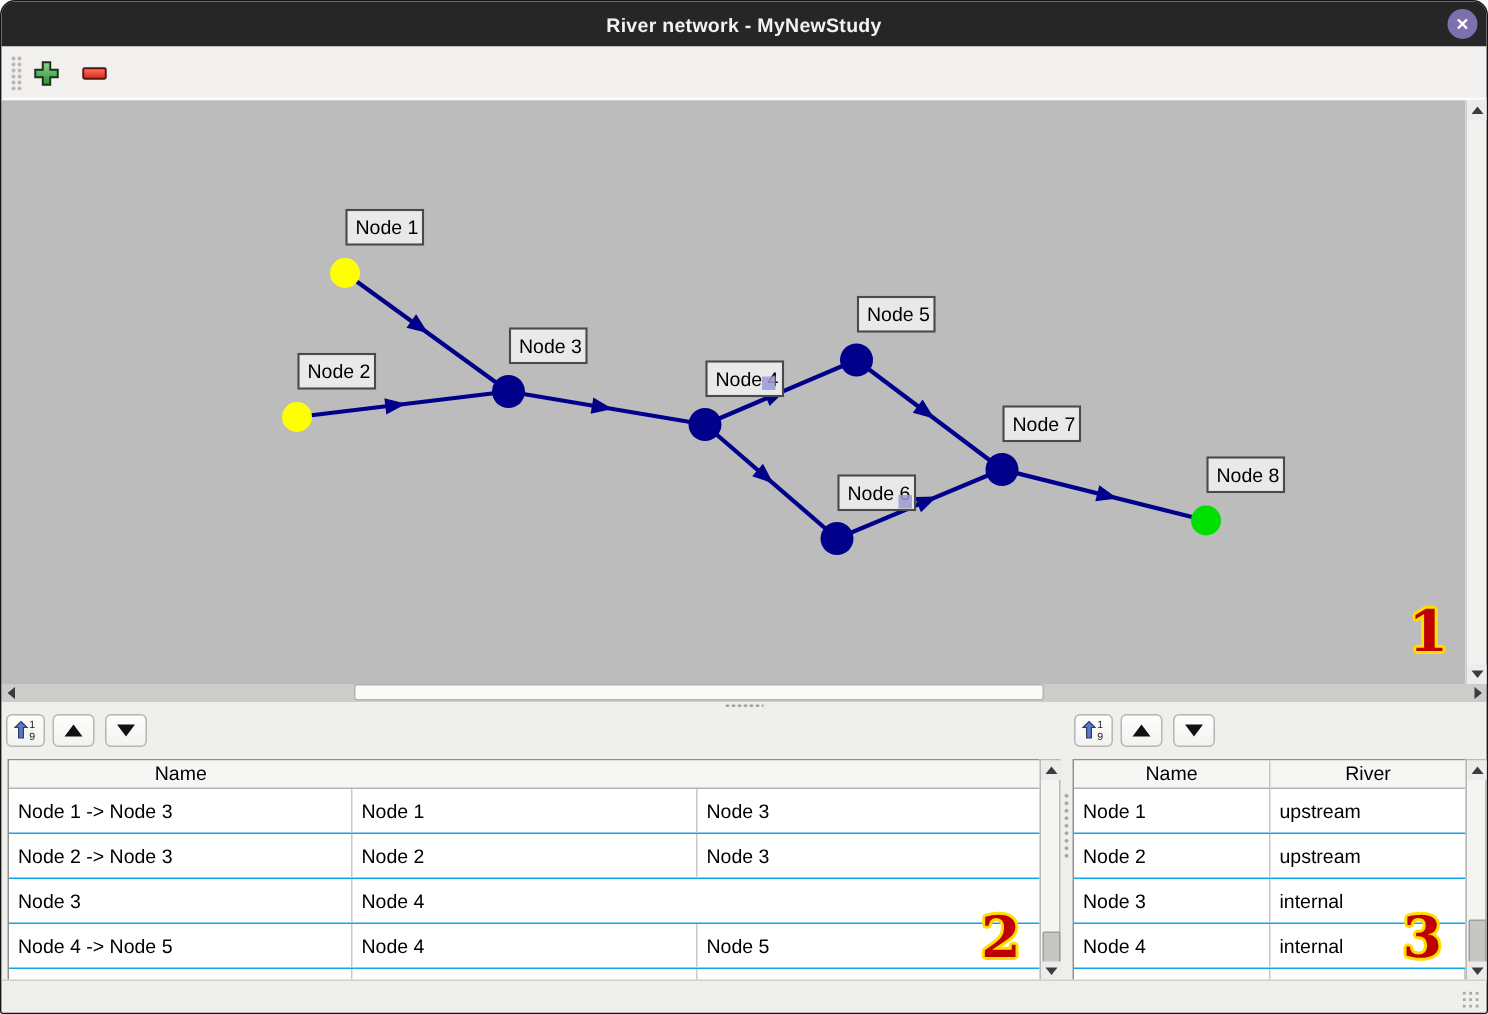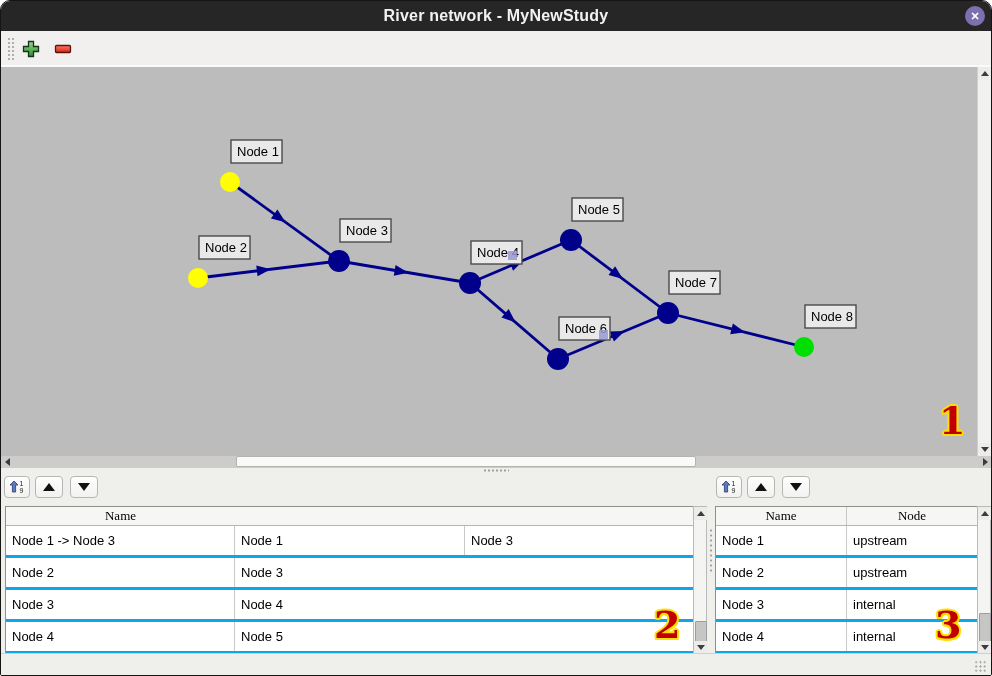--- a/index.html
+++ b/index.html
@@ -1,21 +1,21 @@
 <!DOCTYPE html>
 <html style="--titlebar-bg: #262626; --titlebar-text: #f2f2f2; --close-button-bg: #7e6fae; --canvas-bg: #bcbcbc; --edge: #00008b; --label-box-bg: #e9e9e9; --label-box-border: #4a4a4a; --annotation-text: #c00000; --annotation-outline: #ffdf00; --add-icon-green: #3f9e3f; --remove-icon-red: #e8352a;"><head>
 <meta charset="utf-8">
 <style>
   html,body{margin:0;padding:0;background:#ffffff;font-family:"Liberation Sans",sans-serif;}
   #window{position:relative;width:992px;height:676px;box-sizing:border-box;border:1px solid #151515;
           border-radius:10px 10px 2px 2px;overflow:hidden;background:#efefec;}
   
   .titlebar{position:absolute;left:0;top:0;width:990px;height:30px;background:var(--titlebar-bg,#262626);
             display:flex;align-items:center;justify-content:center;}
-  .title{color:var(--titlebar-text,#f2f2f2);font-size:16px;font-weight:bold;letter-spacing:.2px;}
+  .title{color:var(--titlebar-text,#f2f2f2);font-size:13px;font-weight:bold;letter-spacing:.2px;}
   .closebtn{position:absolute;right:6px;top:5px;width:20px;height:20px;border-radius:50%;
             background:var(--close-button-bg,#7e6fae);color:#fff;font-size:11px;font-weight:bold;
             display:flex;align-items:center;justify-content:center;cursor:default;}
   
   .toolbar{position:absolute;left:0;top:30px;width:990px;height:36px;background:#f1f0ee;
            border-bottom:1px solid #d2d0ce;box-shadow:inset 0 -2px 0 #fbfbfa;}
   .tgrip{position:absolute;left:6px;top:6px;width:8px;height:24px;
          background-image:radial-gradient(circle,#b0aeac 1px,transparent 1.3px);background-size:4px 4px;}
   .tbtn{position:absolute;top:6px;width:24px;height:24px;display:flex;align-items:center;justify-content:center;}
   
@@ -32,23 +32,23 @@
   .hsplit .dots{position:absolute;left:482px;top:1px;width:26px;height:3px;
         background-image:radial-gradient(circle,#9a9a98 1px,transparent 1.2px);background-size:4px 3px;}
   
   .bottom{position:absolute;left:0;top:472px;width:990px;height:180px;background:#efefec;}
   .panelbtn{position:absolute;top:3px;height:22px;box-sizing:border-box;border:1px solid #b6b6b4;border-radius:4px;
             background:linear-gradient(#fefefe,#f2f2f0);display:flex;align-items:center;justify-content:center;}
   .vsplitdots{position:absolute;left:708px;top:55px;width:4px;height:46px;
         background-image:radial-gradient(circle,#a0a09e 1px,transparent 1.2px);background-size:4px 5px;}
   
   .dtable{position:absolute;top:33px;background:#ffffff;border:1px solid #8f8f8d;box-sizing:content-box;font-size:13px;color:#000;}
-  .trow{display:flex;height:29px;line-height:29px;border-bottom:3px solid #0ea5e9;}
+  .trow{display:flex;height:29px;line-height:29px;border-bottom:1px solid #0ea5e9;}
   .thead{display:flex;height:18px;line-height:18px;background:#f6f6f4;border-bottom:1px solid #b5b5b3;}
-  .hcell{text-align:center;border-right:1px solid #c9c9c7;box-sizing:border-box;font-family:Liberation Serif, serif;}
+  .hcell{text-align:center;border-right:1px solid #c9c9c7;box-sizing:border-box;}
   .cell{padding-left:6px;border-right:1px solid #c9c9c7;box-sizing:border-box;white-space:nowrap;overflow:hidden;}
   .hcell:last-child,.cell:last-child{border-right:none;}
   .partialrow{display:flex;height:8px;}
   .pcell{border-right:1px solid #c9c9c7;box-sizing:border-box;}
   .ltable .hcell:nth-child(1),.ltable .cell:nth-child(1),.ltable .pcell:nth-child(1){width:229px;}
   .ltable .hcell:nth-child(2),.ltable .cell:nth-child(2),.ltable .pcell:nth-child(2){width:230px;}
   .ltable .hcell:nth-child(3),.ltable .cell:nth-child(3),.ltable .pcell:nth-child(3){width:229px;}
   .rtable .hcell:nth-child(1),.rtable .cell:nth-child(1),.rtable .pcell:nth-child(1){width:131px;}
   .rtable .hcell:nth-child(2),.rtable .cell:nth-child(2),.rtable .pcell:nth-child(2){width:130px;}
   
@@ -201,28 +201,30 @@
     <div class="dtable ltable" style="left:4px;width:688px;height:147px;">
       <div class="thead">
         <div class="hcell">Name</div>
       </div>
       <div class="trow">
         <div class="cell">Node 1 -&gt; Node 3</div>
         <div class="cell">Node 1</div>
         <div class="cell">Node 3</div>
       </div>
       <div class="trow">
+        <div class="cell">Node 2 -&gt; Node 3</div>
         <div class="cell">Node 2</div>
         <div class="cell">Node 3</div>
       </div>
       <div class="trow">
         <div class="cell">Node 3</div>
         <div class="cell">Node 4</div>
       </div>
       <div class="trow">
+        <div class="cell">Node 4 -&gt; Node 5</div>
         <div class="cell">Node 4</div>
         <div class="cell">Node 5</div>
       </div>
       <div class="partialrow">
         <div class="pcell"></div>
           <div class="pcell"></div>
           <div class="pcell"></div>
       </div>
     </div>
     <div class="tscroll" style="left:692px;">
@@ -247,21 +249,21 @@
     <div class="panelbtn" style="left:746px;width:28px;">
         <div class="tri-up big"></div>
       </div>
     <div class="panelbtn" style="left:781px;width:28px;">
         <div class="tri-down big"></div>
       </div>
 
     <div class="dtable rtable" style="left:714px;width:261px;height:147px;">
       <div class="thead">
         <div class="hcell">Name</div>
-        <div class="hcell">Node</div>
+        <div class="hcell">River</div>
       </div>
       <div class="trow">
         <div class="cell">Node 1</div>
         <div class="cell">upstream</div>
       </div>
       <div class="trow">
         <div class="cell">Node 2</div>
         <div class="cell">upstream</div>
       </div>
       <div class="trow">

